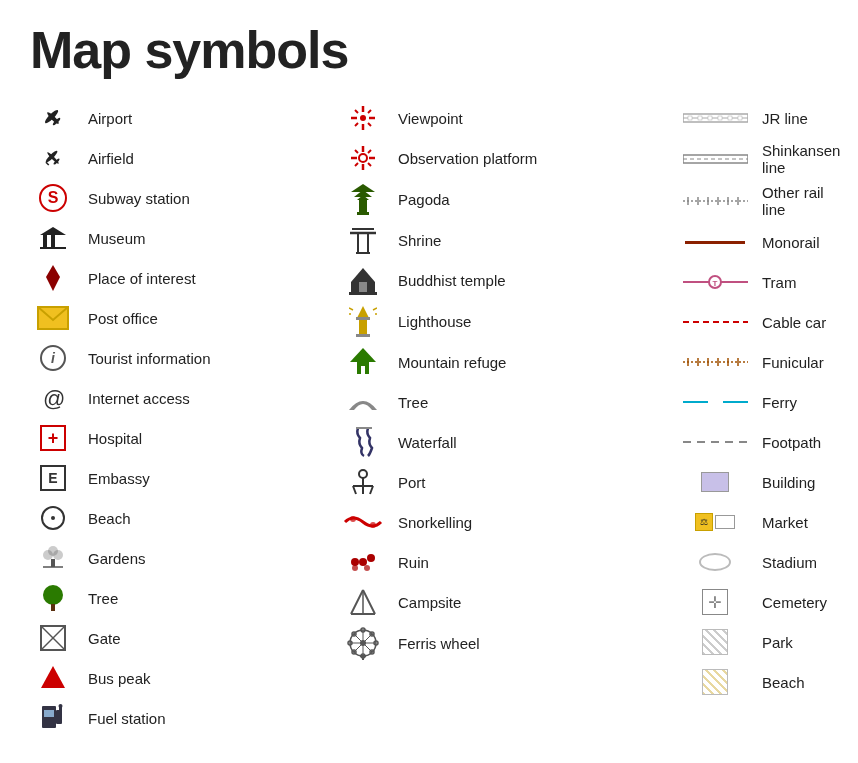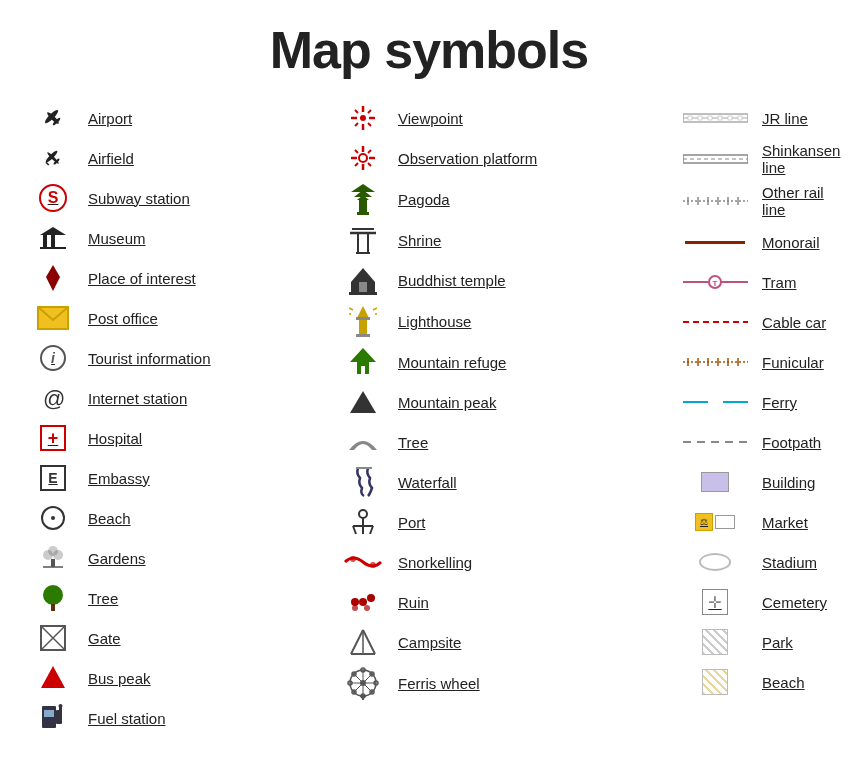--- a/index.html
+++ b/index.html
@@ -9,32 +9,30 @@
       color: #222;
       width: 858px;
       min-height: 763px;
       padding: 20px 30px 30px 30px;
     }
     h1 {
       font-size: 52px;
       font-weight: 900;
       margin-bottom: 18px;
       letter-spacing: -1px;
-      text-align: center;
     }
     .grid {
       display: grid;
       grid-template-columns: 310px 340px 1fr;
       gap: 0;
     }
     .col {
       display: flex;
       flex-direction: column;
       gap: 0;
-      text-decoration: underline;
     }
     .item {
       display: flex;
       align-items: center;
       gap: 12px;
       padding: 4px 0;
       min-height: 40px;
     }
     .icon-cell {
       width: 46px;
@@ -205,21 +203,21 @@
       </div>
       <span class="label">Tourist information</span>
     </div>
 
     <div class="item">
       <div class="icon-cell">
         <svg class="sym" width="28" height="28" viewBox="0 0 28 28">
           <text x="4" y="22" font-size="22" font-family="Arial" fill="#333">@</text>
         </svg>
       </div>
-      <span class="label">Internet station</span>
+      <span class="label">Internet access</span>
     </div>
 
     <div class="item">
       <div class="icon-cell">
         <div class="icon-hospital">+</div>
       </div>
       <span class="label">Hospital</span>
     </div>
 
     <div class="item">
@@ -395,26 +393,20 @@
       <div class="icon-cell">
         <svg class="sym" width="30" height="32" viewBox="0 0 30 32">
           <polygon points="15,2 28,16 2,16" fill="#2a7a00"></polygon>
           <rect x="9" y="16" width="12" height="12" fill="#2a7a00"></rect>
           <rect x="13" y="20" width="4" height="8" fill="#fff"></rect>
         </svg>
       </div>
       <span class="label">Mountain refuge</span>
     </div>
 
-    <div class="item">
-      <div class="icon-cell">
-        <div class="icon-mtnpeak"></div>
-      </div>
-      <span class="label">Mountain peak</span>
-    </div>
 
     <div class="item">
       <div class="icon-cell">
         <svg class="sym" width="34" height="24" viewBox="0 0 34 24">
           <path d="M3,20 Q17,2 31,20 Z" fill="#888"></path>
           <path d="M8,20 Q17,8 26,20 Z" fill="#fff"></path>
         </svg>
       </div>
       <span class="label">Tree</span>
     </div>

